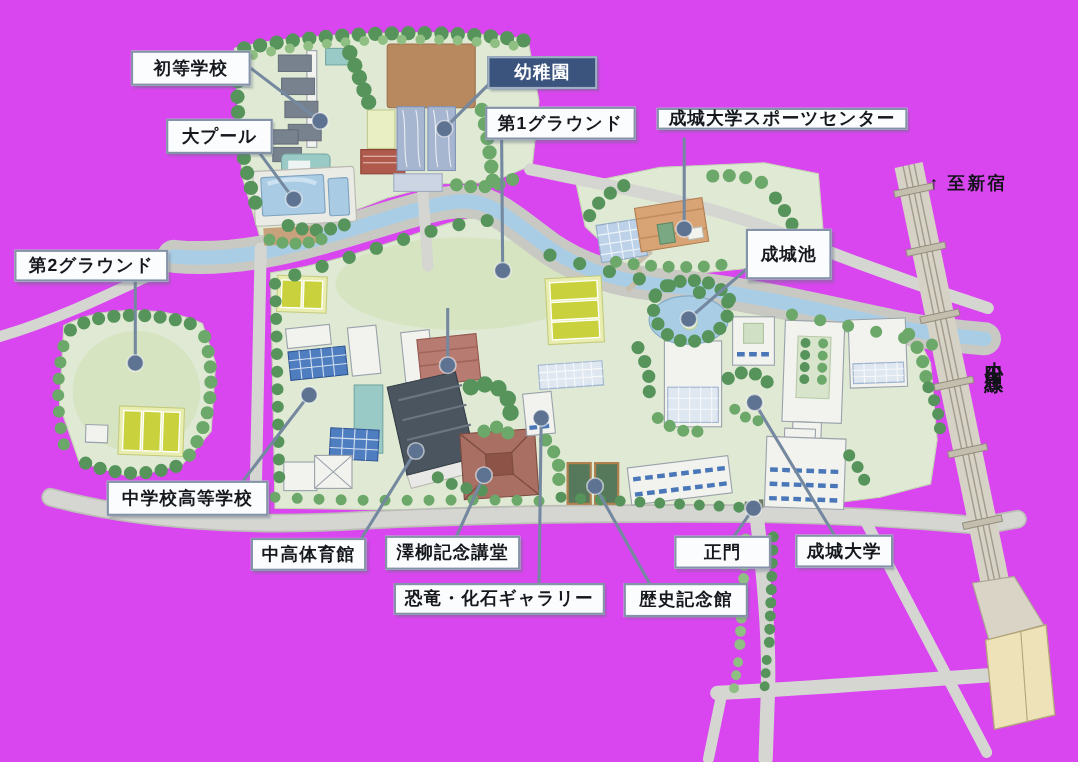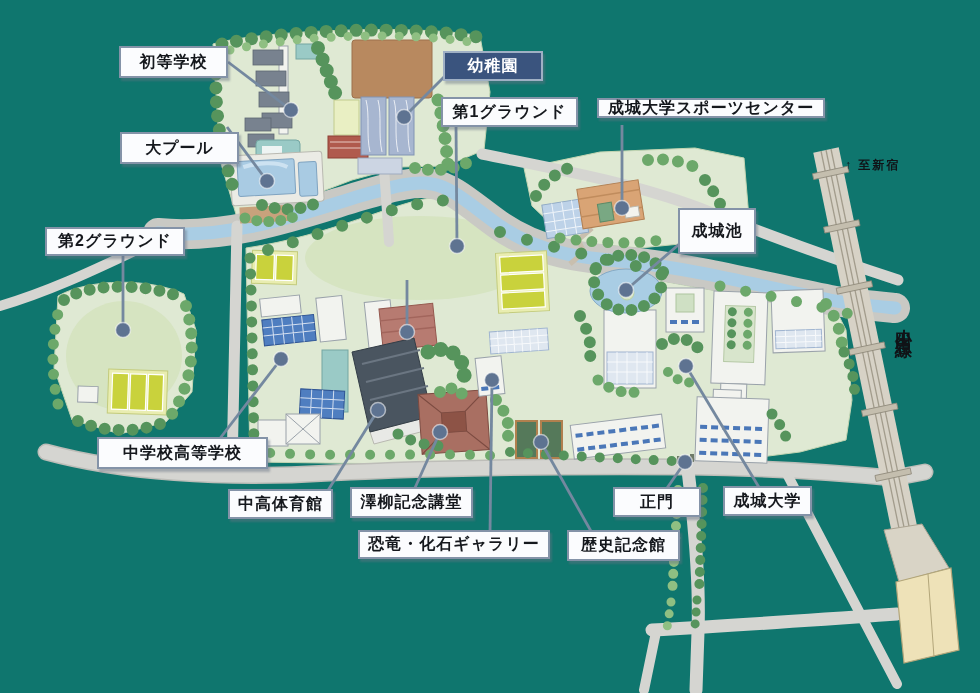--- a/index.html
+++ b/index.html
@@ -1,31 +1,31 @@
 <!DOCTYPE html>
 <html style="--label-bg: #fbfcfe; --label-border: #8493a8; --label-dark-bg: #3a547e; --leader: #74889f; --marker: #5e7391; --campus-green: #dfe9d3; --field-green: #d6e4c1; --river-blue: #a9cde4; --road-gray: #d5d5d1; --railway-tan: #d7d2c6; --tennis-yellow: #c9d23c; --dirt-brown: #b8895f; --station-cream: #eee2b8;"><head>
 <meta charset="utf-8">
 <style>
   html,body{margin:0;padding:0;background:#ffffff;}
   body{font-family:"Liberation Sans","DejaVu Sans",sans-serif;}
-  #stage{position:relative;width:980px;height:693px;background:#0f766e;overflow:hidden;}
+  #stage{position:relative;width:980px;height:693px;background:#d946ef;overflow:hidden;}
   #map-art{position:absolute;left:0;top:0;z-index:1;}
   #overlay{position:absolute;left:0;top:0;z-index:5;pointer-events:none;}
   .leader{stroke:var(--leader);stroke-width:2.8;}
   .marker{fill:var(--marker);stroke:rgba(255,255,255,.55);stroke-width:1.5;}
   .map-label{
     position:absolute;z-index:10;box-sizing:border-box;
     display:flex;align-items:center;justify-content:center;
     background:var(--label-bg);border:2px solid var(--label-border);
     color:#15181d;font-size:16px;font-weight:bold;letter-spacing:1px;
     white-space:nowrap;box-shadow:2px 3px 2px rgba(105,115,130,.45);
     cursor:pointer;
   }
   .map-label.dark{background:var(--label-dark-bg);color:#ffffff;border-color:#9fb0c4;}
-  .map-note{position:absolute;z-index:8;color:#101317;font-weight:bold;font-size:12px;letter-spacing:2px;white-space:nowrap;}
+  .map-note{position:absolute;z-index:8;color:#101317;font-weight:bold;font-size:16px;letter-spacing:2px;white-space:nowrap;}
   .map-note.vertical{writing-mode:vertical-rl;letter-spacing:4px;font-size:17px;}
   
   .ground{fill:#dfe9d3;stroke:#c3d5b2;stroke-width:1;}
   .field{fill:#d6e4c1;}
   .road{fill:none;stroke:#d5d5d1;stroke-linecap:round;}
   .roadc{fill:none;stroke:#bdbdb8;stroke-linecap:round;}
   .riverc{fill:none;stroke:#c9c9c4;stroke-linecap:round;}
   .water{fill:none;stroke:#a9cde4;stroke-linecap:round;}
   .bld{fill:#f2f3ef;stroke:#9aa2aa;stroke-width:1;}
   .roofdark{fill:#78828f;stroke:#5d6672;stroke-width:.8;}
@@ -328,26 +328,26 @@
       <line x1="592" y1="533" x2="541" y2="442" class="leader"></line>
       <circle cx="541" cy="442" r="7.5" class="marker"></circle>
       <line x1="665" y1="491" x2="685" y2="462" class="leader"></line>
       <circle cx="685" cy="462" r="7.5" class="marker"></circle>
       <line x1="760" y1="489" x2="686" y2="366" class="leader"></line>
       <circle cx="686" cy="366" r="7.5" class="marker"></circle>
     </svg>
 
 <div class="map-label" style="left: 119px; top: 46px; width: 109px; height: 32px;">初等学校</div>
     <div class="map-label dark" style="left: 443px; top: 51px; width: 100px; height: 30px;">幼稚園</div>
-    <div class="map-label" style="left: 120px; top: 108px; width: 119px; height: 32px; margin-top: 24px;">大プール</div>
+    <div class="map-label" style="left: 151px; top: 108px; width: 97px; height: 32px;">大プール</div>
     <div class="map-label" style="left: 441px; top: 97px; width: 137px; height: 30px;">第1グラウンド</div>
     <div class="map-label" style="left: 597px; top: 98px; width: 228px; height: 20px;">成城大学スポーツセンター</div>
     <div class="map-label" style="left: 678px; top: 208px; width: 78px; height: 46px;">成城池</div>
-    <div class="map-label" style="left: 13px; top: 227px; width: 140px; height: 29px; margin-left: 32px;">第2グラウンド</div>
-    <div class="map-label" style="left: 97px; top: 437px; width: 171px; height: 32px;">中学校高等学校</div>
+    <div class="map-label" style="left: 13px; top: 227px; width: 140px; height: 29px;">第2グラウンド</div>
+    <div class="map-label" style="left: 97px; top: 437px; width: 147px; height: 32px;">中学校高等学校</div>
     <div class="map-label" style="left: 228px; top: 489px; width: 105px; height: 30px;">中高体育館</div>
     <div class="map-label" style="left: 350px; top: 487px; width: 123px; height: 31px;">澤柳記念講堂</div>
     <div class="map-label" style="left: 358px; top: 530px; width: 192px; height: 29px;">恐竜・化石ギャラリー</div>
     <div class="map-label" style="left: 567px; top: 530px; width: 113px; height: 31px;">歴史記念館</div>
     <div class="map-label" style="left: 613px; top: 487px; width: 88px; height: 30px;">正門</div>
     <div class="map-label" style="left: 723px; top: 486px; width: 89px; height: 30px;">成城大学</div>
     <div class="map-note" style="left: 845px; top: 157px;">↑ 至新宿</div>
     <div class="map-note vertical" style="left: 892px; top: 315px;">小田急線</div>
   </div>
 

